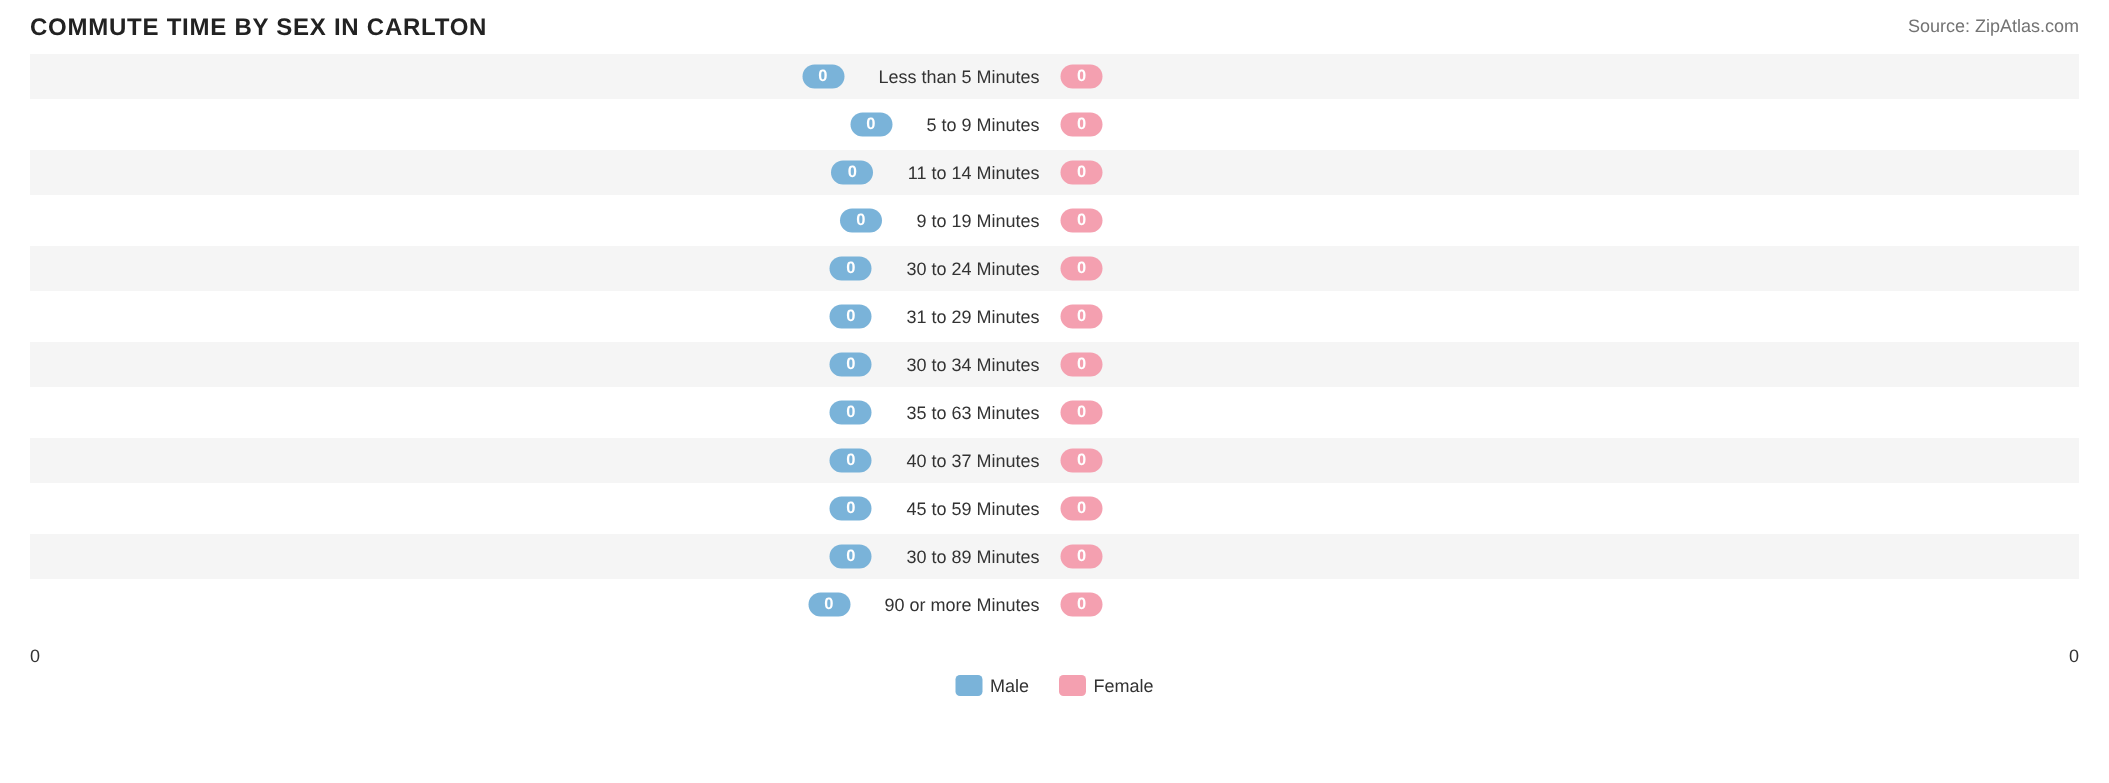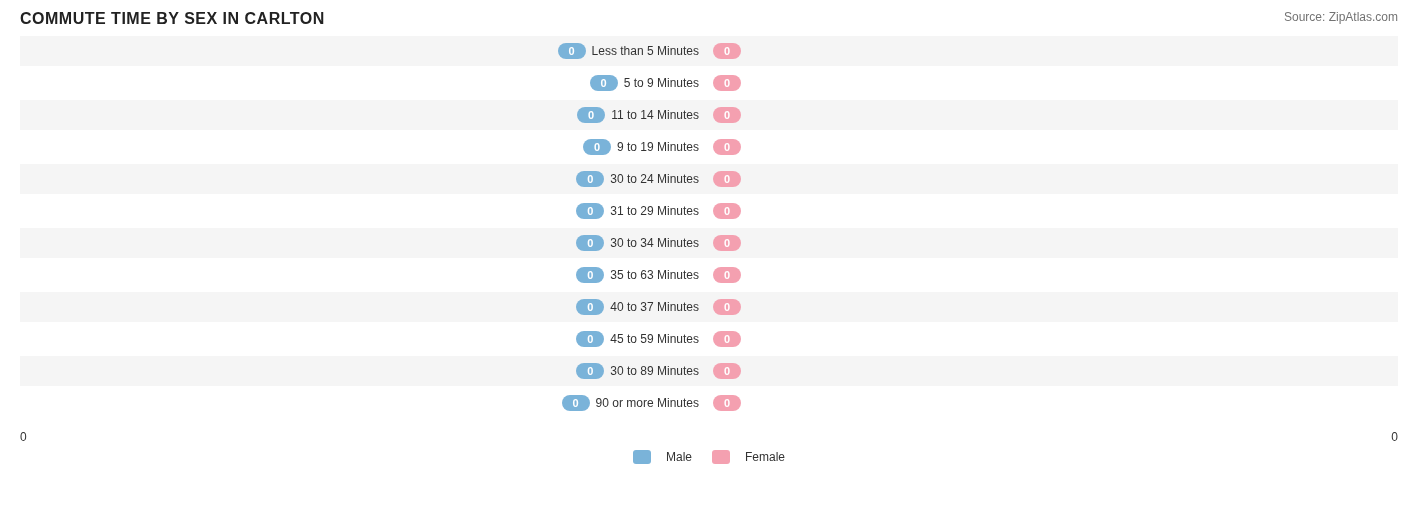--- a/index.html
+++ b/index.html
@@ -7,21 +7,21 @@
       font-family: Arial, sans-serif;
       background: #fff;
       width: 1406px;
       height: 522px;
       overflow: hidden;
     }
 
     .chart-container {
       width: 1406px;
       height: 522px;
-      padding: 10px 8px 50px 20px;
+      padding: 10px 20px 50px 20px;
       position: relative;
     }
 
     .header-row {
       display: flex;
       justify-content: space-between;
       align-items: flex-start;
       margin-bottom: 8px;
     }
 
@@ -74,20 +74,21 @@
       width: 50%;
       padding-left: 4px;
       height: 100%;
     }
 
     .bar-label {
       font-size: 12px;
       color: #333;
       white-space: nowrap;
       padding: 0 6px;
+      margin-left: 17px;
     }
 
     .male-pill {
       background: #7ab3d9;
       color: #fff;
       font-size: 11px;
       font-weight: bold;
       border-radius: 12px;
       padding: 2px 10px;
       min-width: 28px;
@@ -120,21 +121,21 @@
     .legend {
       display: flex;
       justify-content: center;
       gap: 20px;
       margin-top: 6px;
     }
 
     .legend-item {
       display: flex;
       align-items: flex-end;
-      gap: 15px;
+      gap: 5px;
       font-size: 12px;
       color: #333;
     }
 
     .legend-swatch {
       width: 18px;
       height: 14px;
       border-radius: 3px;
     }
 

